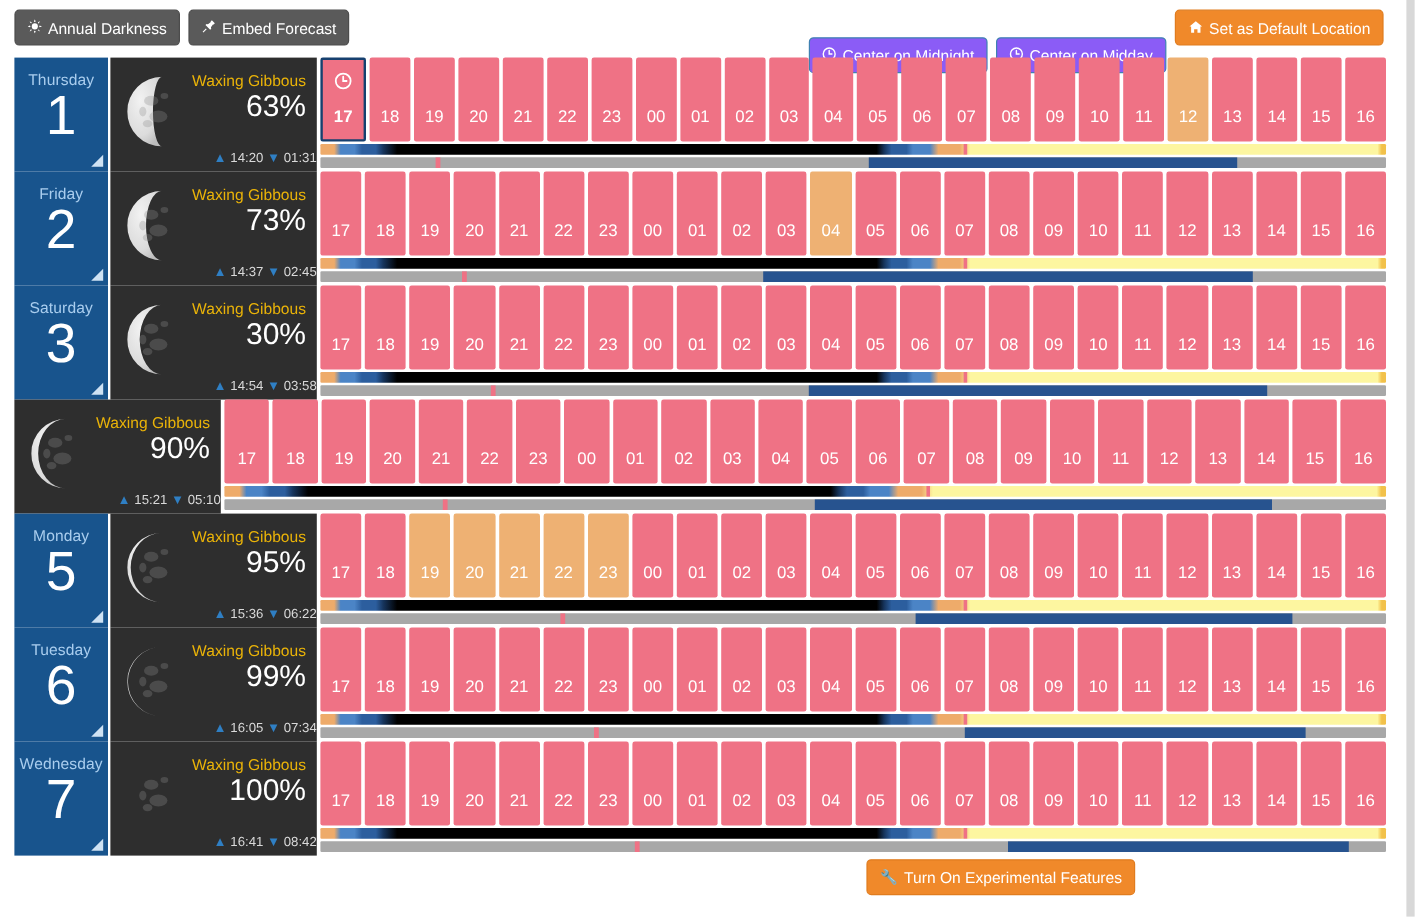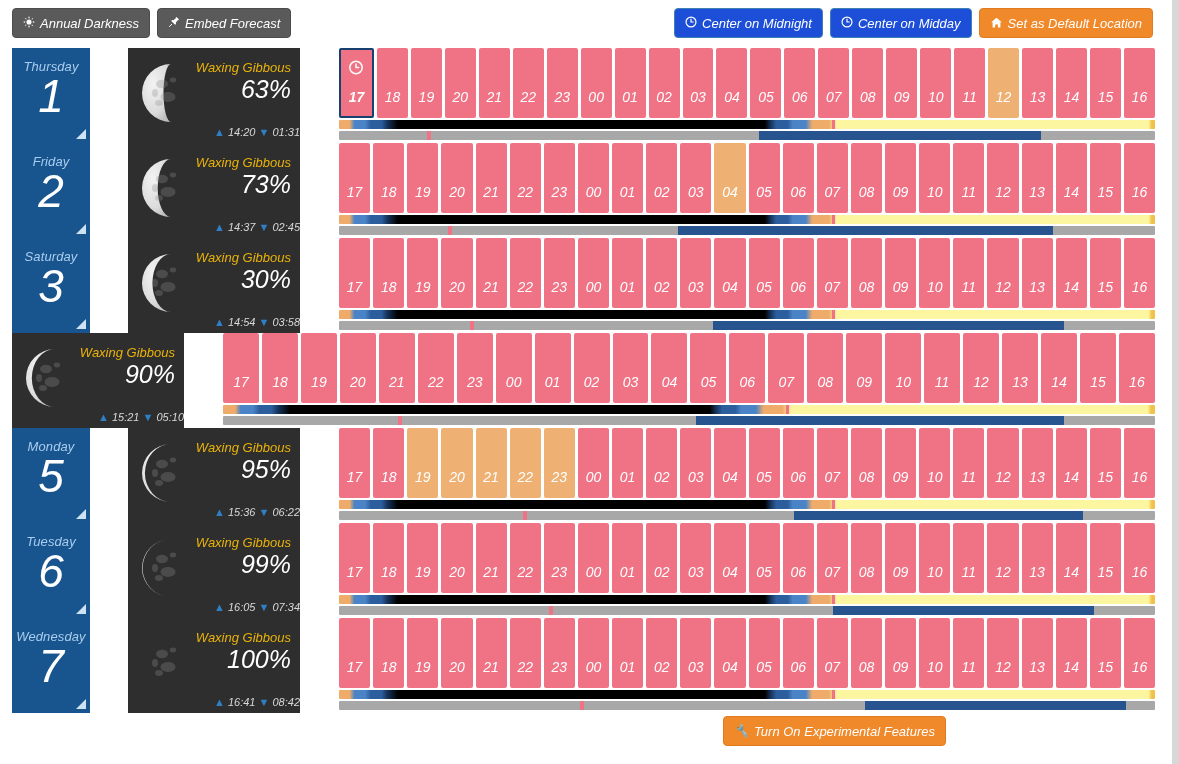--- a/index.html
+++ b/index.html
@@ -2,43 +2,43 @@
 <html><head>
 <meta charset="utf-8">
 <style>
   * { box-sizing: border-box; margin: 0; padding: 0; }
   html, body {
     width: 1179px; height: 764px;
     background: #ffffff;
     font-family: "Liberation Sans", sans-serif;
     overflow: hidden;
   }
-  .page { position: relative; width: 972px; height: 764px; background: #fff; font-style: italic; }
+  .page { position: relative; width: 972px; height: 764px; background: #fff; }
 
   
   .toolbar { position: absolute; left: 0; top: 0; width: 1179px; height: 46px; }
   .btn {
     display: inline-flex; align-items: center; gap: 5px;
     height: 30px; padding: 0 10px;
     border-radius: 4px; border: 1px solid transparent;
     font-size: 13px; color: #fff; white-space: nowrap;
     cursor: pointer; user-select: none;
     line-height: 1;
   }
   .btn-grey   { background: #5a5a5a; border-color: #4c4c4c; }
-  .btn-blue   { background: #1d4ed8; border-color: #3f81b2; }
+  .btn-blue   { background: #8b5cf6; border-color: #3f81b2; margin-top: 23px; }
   .btn-orange { background: #f0892a; border-color: #e07c1f; }
   .btn .ic { font-size: 12px; display: inline-block; line-height: 1; }
 
   .tb-left  { position: absolute; left: 12px; top: 8px; display: flex; gap: 7px; }
   .tb-right { position: absolute; right: 26px; top: 8px; display: flex; gap: 7px; }
 
   
   .rows { position: absolute; left: 12px; top: 48px; width: 1143px; }
-  .row { position: relative; height: 95px; margin-bottom: 0px; display: flex; gap: 36px; }
+  .row { position: relative; height: 95px; margin-bottom: 0px; display: flex; }
 
   .daycol {
     width: 78px; flex: 0 0 78px;
     background: #18548d;
     color: #fff;
     position: relative;
     overflow: hidden;
     margin-right: 2px;
   }
   .daycol .dow {

